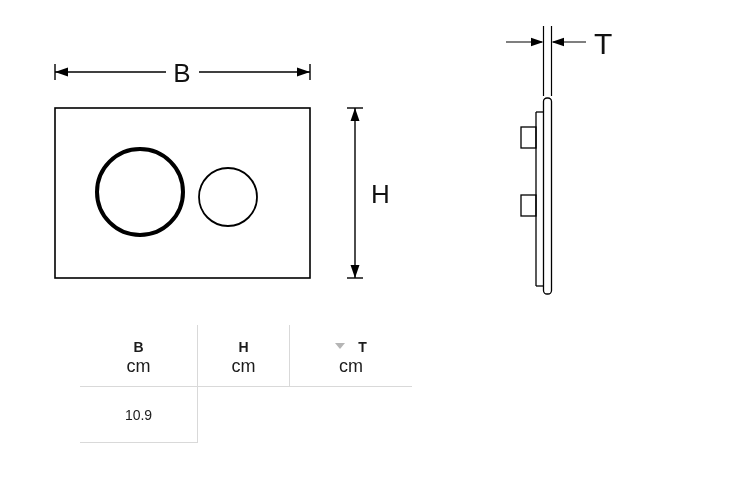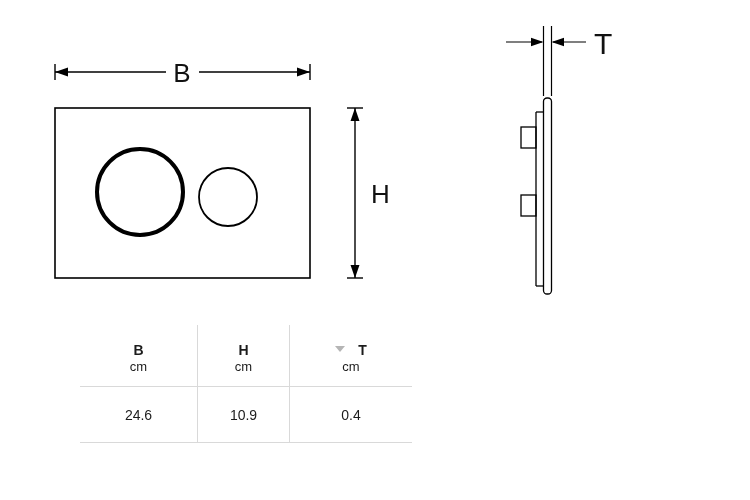--- a/index.html
+++ b/index.html
@@ -9,21 +9,21 @@
   svg text{fill:#111;font-family:"Liberation Sans",sans-serif;}
 
   .dim-table{position:absolute;left:80px;top:325px;width:332px;
              display:grid;grid-template-columns:118px 92px 122px;
              grid-template-rows:62px 56px;color:#1c1c1c;}
   .cell{display:flex;align-items:center;justify-content:center;}
   .head{flex-direction:column;gap:3px;padding-top:4px;border-bottom:1px solid #d9d9d9;}
   .col-sep{border-right:1px solid #d9d9d9;}
   .val{border-bottom:1px solid #d9d9d9;font-size:14px;}
   .dim-label{font-size:14px;font-weight:bold;display:flex;align-items:center;line-height:1;}
-  .unit{font-size:13px;line-height:1;}
+  .unit{font-size:18px;line-height:1;}
   .sort-tri{width:0;height:0;border-left:5px solid transparent;border-right:5px solid transparent;
             border-top:6px solid #b5b5b5;display:inline-block;margin-right:13px;
             position:relative;top:-1px;cursor:pointer;}
 </style>
 </head>
 <body>
 
 <div class="page">
 
   <svg class="drawing" width="750" height="320" viewBox="0 0 750 320">
@@ -86,18 +86,16 @@
     </div>
 
     <div class="cell head">
       <span class="dim-label">
         <span class="sort-tri"></span>
         <span>T</span>
       </span>
       <span class="unit">cm</span>
     </div>
 
-    <div class="cell val col-sep">24.6</div>
     <div class="cell val col-sep">10.9</div>
-    <div class="cell val">0.4</div>
   </div>
 
 </div>
 
 </body></html>

